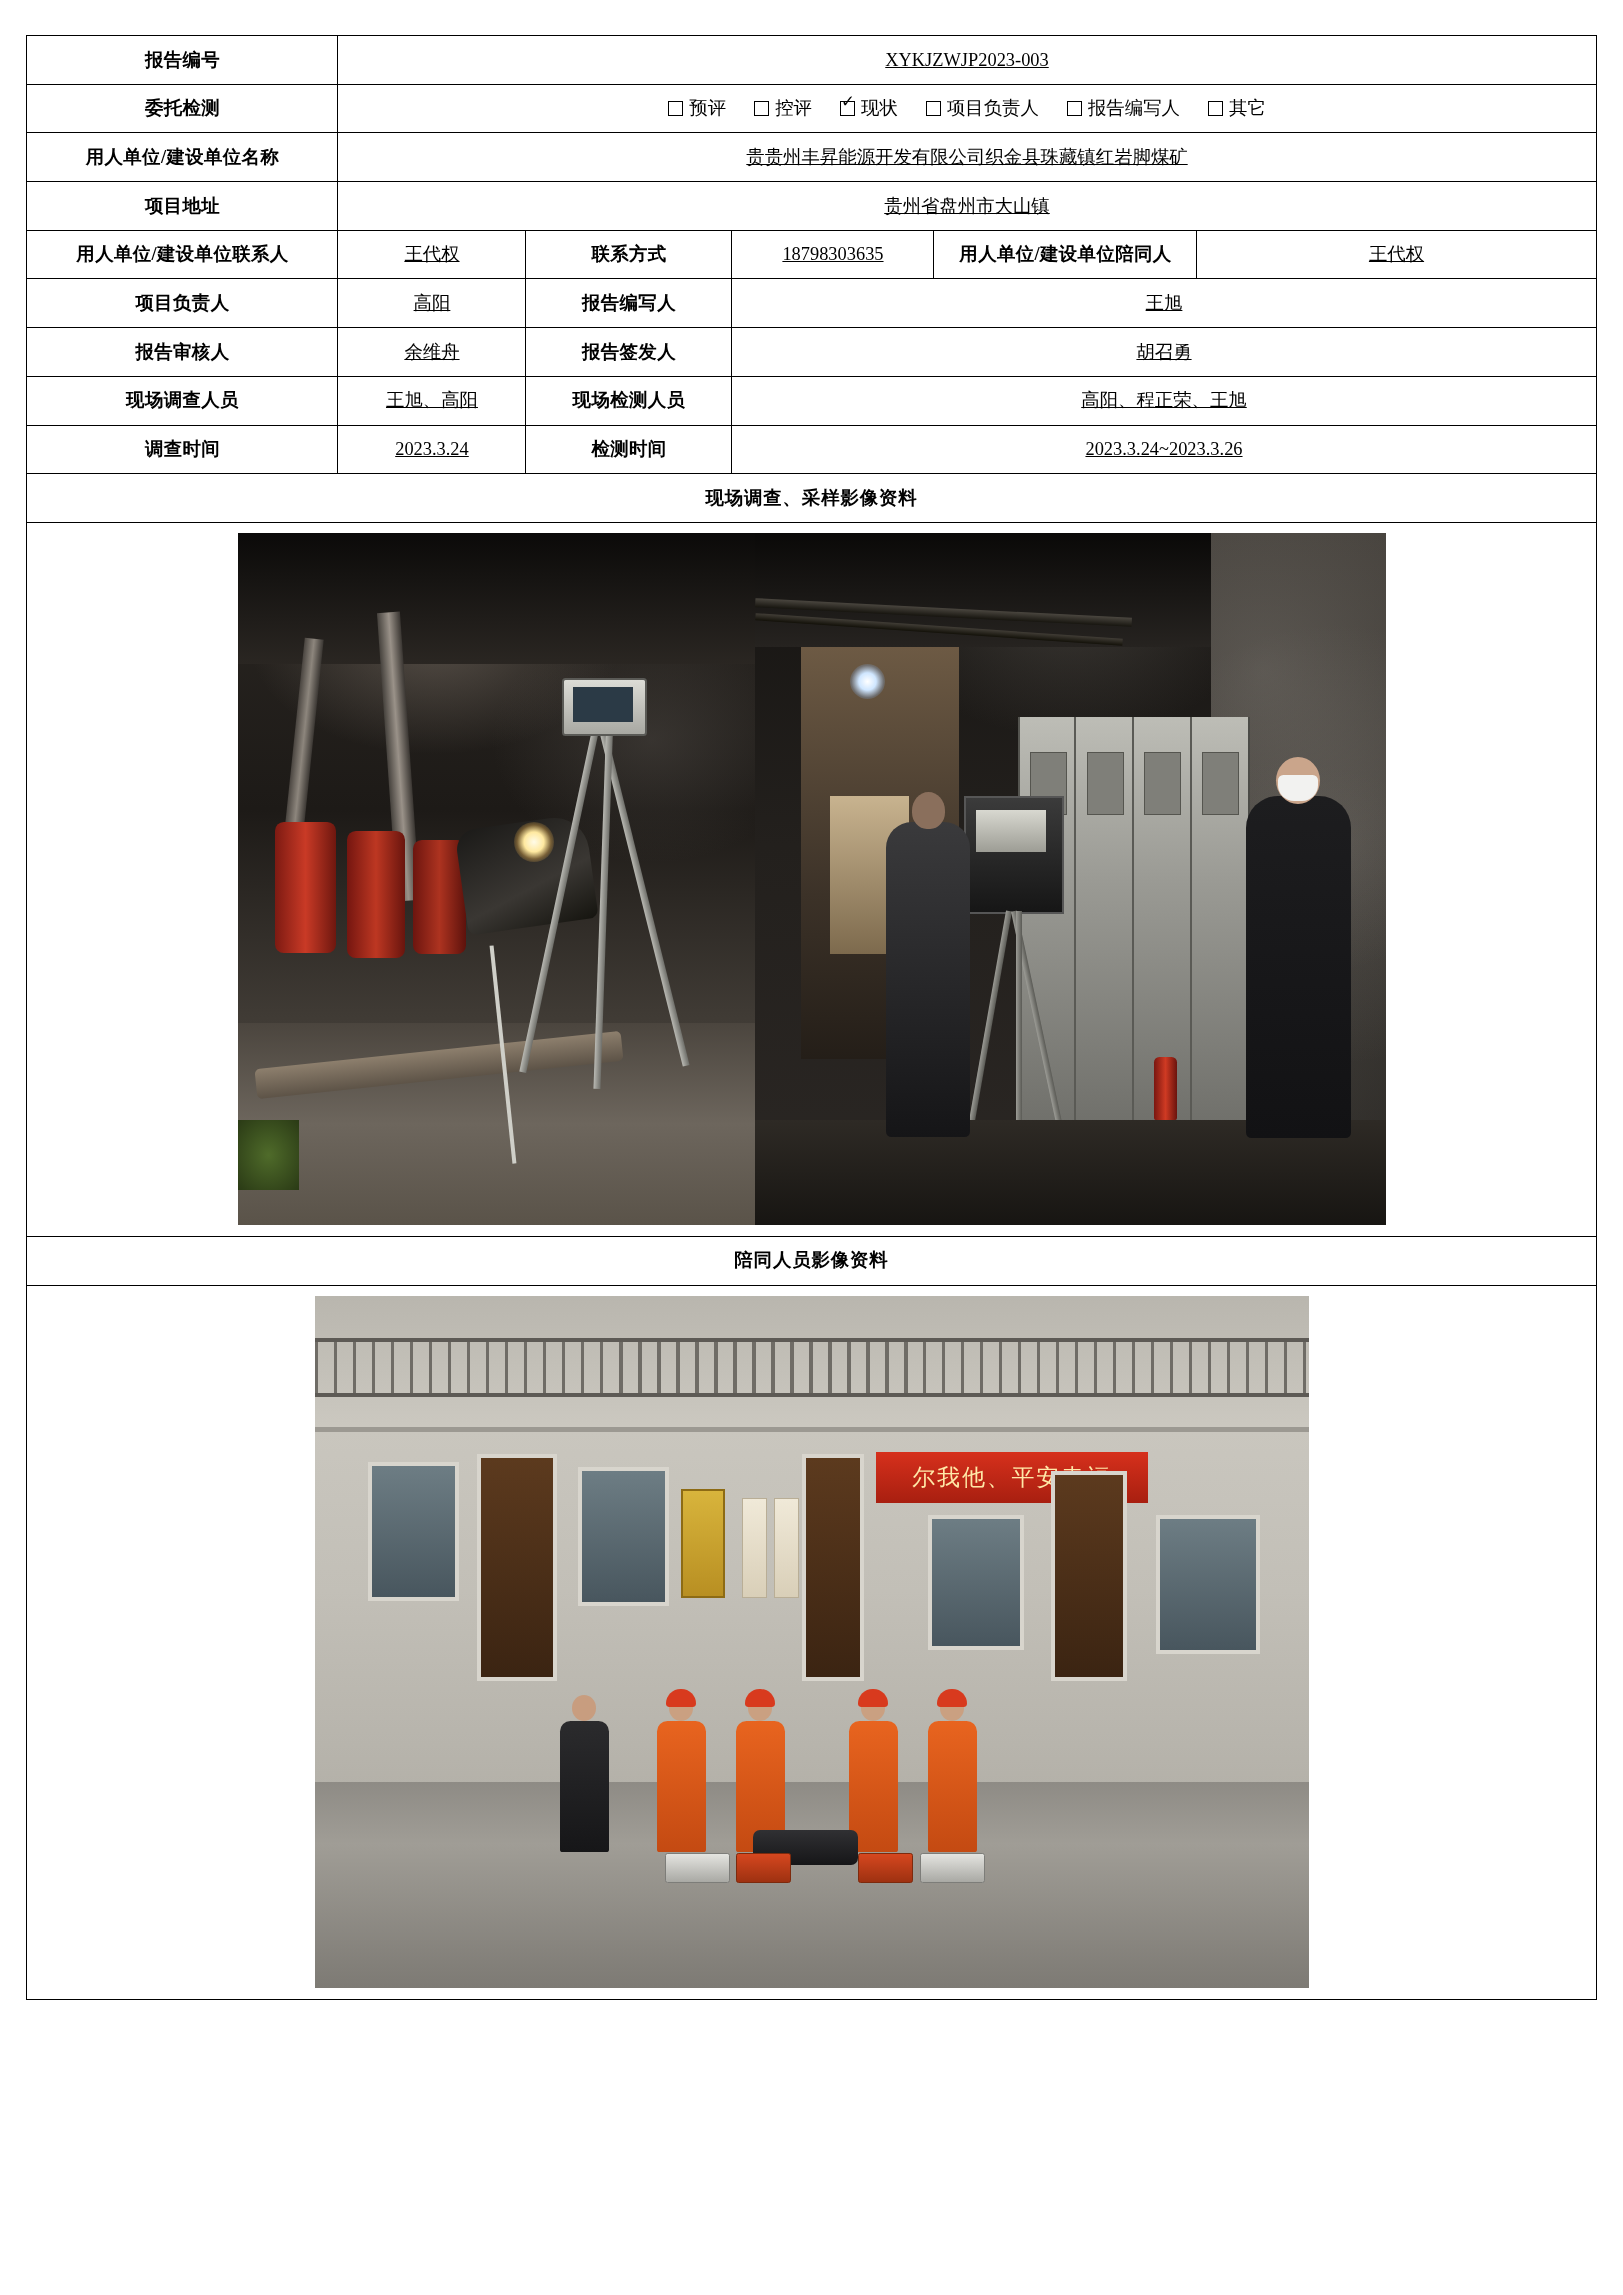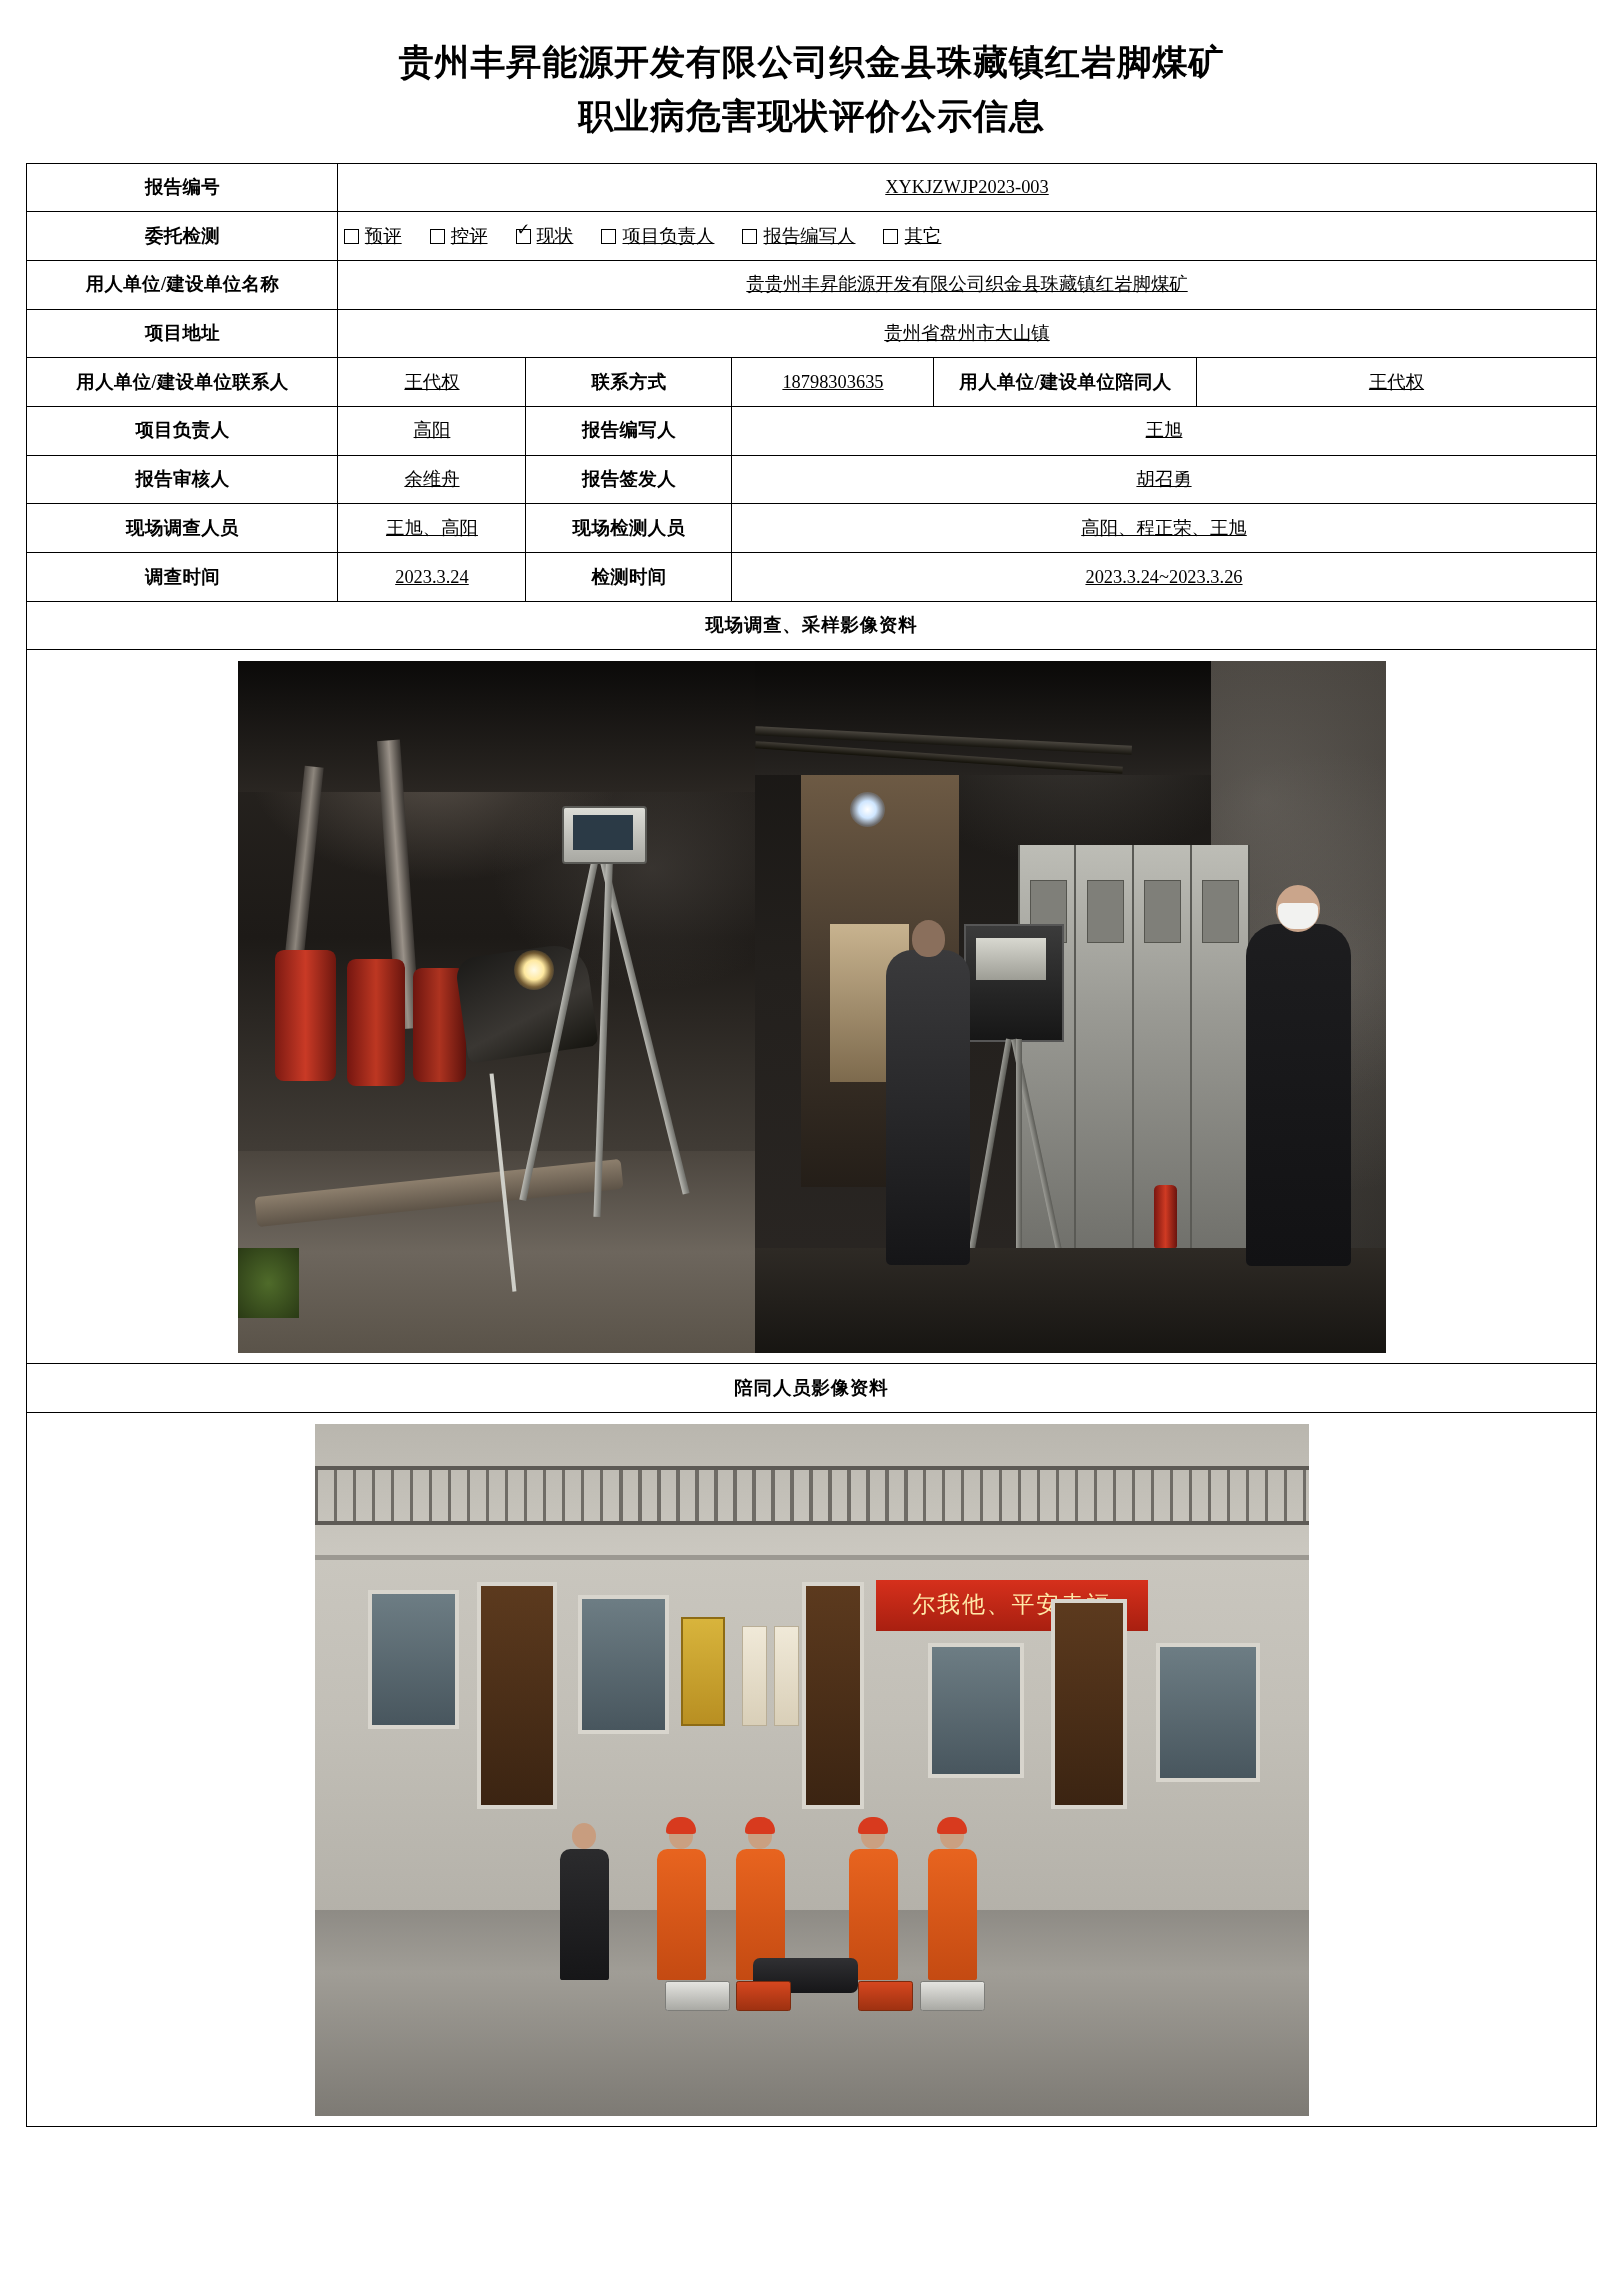--- a/index.html
+++ b/index.html
@@ -48,24 +48,24 @@
   td.label {
     font-weight: bold;
     letter-spacing: 0.4px;
   }
   td.value {
     font-weight: normal;
     text-decoration: underline;
   }
   .type-options {
     display: flex;
+    justify-content: center;
     align-items: center;
     gap: 28px;
     flex-wrap: wrap;
-    text-decoration: underline;
   }
   .opt {
     display: inline-flex;
     align-items: center;
     gap: 6.1px;
     white-space: nowrap;
     font-size: 18.4px;
   }
   .box {
     display: inline-block;
@@ -375,24 +375,20 @@
     background: linear-gradient(180deg,#303033,#161618);
     border-radius: 7px;
   }
   .photo-row-2 { display: flex; justify-content: center; }
 </style>
 </head>
 <body>
 
 <div class="page">
 
-  <div class="title-block">
-    <div class="title-line">贵州丰昇能源开发有限公司织金县珠藏镇红岩脚煤矿</div>
-    <div class="title-line">职业病危害现状评价公示信息</div>
-  </div>
 
   <table class="main">
     <colgroup>
       <col style="width:311px">
       <col style="width:188px">
       <col style="width:206px">
       <col style="width:202px">
       <col style="width:263px">
       <col style="width:399px">
     </colgroup>

